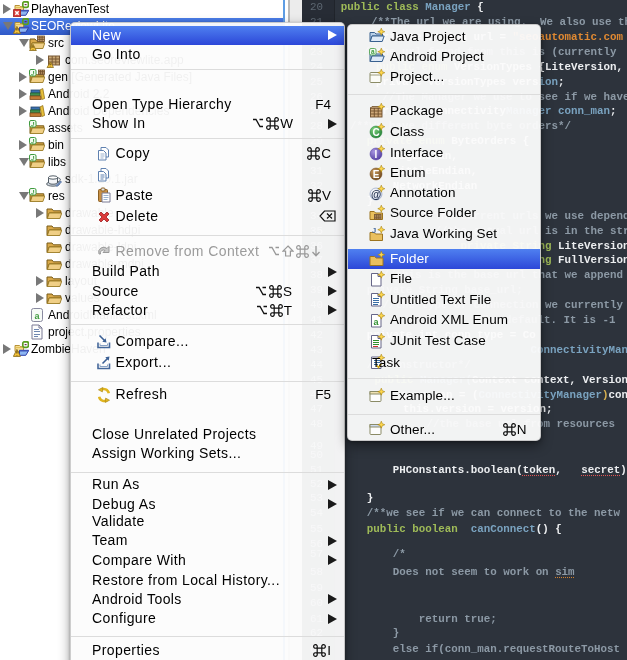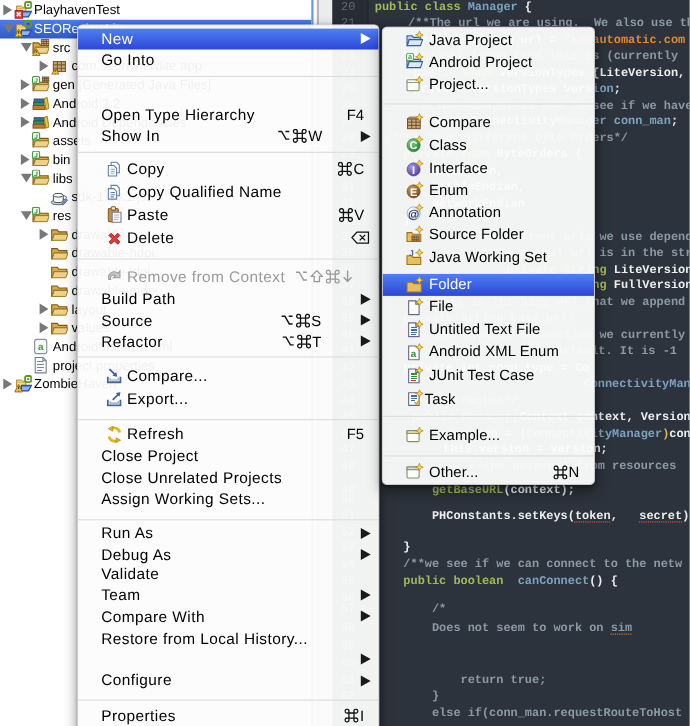--- a/index.html
+++ b/index.html
@@ -103,23 +103,22 @@
 <div class="cl" style="left:340.70px;top:357.7px"><span class="c">    /**constructor*/</span></div>
 <div class="ln lnb" style="top:357.7px">44</div>
 <div class="cl" style="left:342.00px;top:372.6px"><span class="g">     public </span><span class="b">Manager(</span><span class="w">Context context, VersionTypes ve</span></div>
 <div class="ln lnb" style="top:372.6px">45</div>
 <div class="cl" style="left:342.00px;top:387.5px"><span class="w">         conn_man = (</span><span class="b">ConnectivityManager</span><span class="y">)</span><span class="w">context.g</span></div>
 <div class="ln lnb" style="top:387.5px">46</div>
 <div class="cl" style="left:344.50px;top:402.4px"><span class="w">         this.version = version</span><span class="w">;</span></div>
 <div class="ln lnb" style="top:402.4px">47</div>
 <div class="cl" style="left:342.00px;top:417.3px"><span class="c">             //the base url from resources </span></div>
 <div class="ln lnb" style="top:417.3px">48</div>
-<div class="cl" style="left:340.70px;top:439.1px"><span class="g">        getBaseURL</span><span class="w">(context);</span></div>
 <div class="ln lnb" style="top:439.1px">49</div>
-<div class="cl" style="left:340.70px;top:462.9px"><span class="w">        PHConstants.setKeys(</span><span class="w u-red">token</span><span class="w">,   </span><span class="w u-red">secret</span><span class="w">)</span></div>
+<div class="cl" style="left:340.70px;top:462.9px"><span class="w">        PHConstants.boolean(</span><span class="w u-red">token</span><span class="w">,   </span><span class="w u-red">secret</span><span class="w">)</span></div>
 <div class="ln lnb" style="top:462.9px">51</div>
 <div class="cl" style="left:340.70px;top:491.1px"><span class="w">    }</span></div>
 <div class="ln lnb" style="top:491.1px">53</div>
 <div class="cl" style="left:340.70px;top:506.1px"><span class="c">    /**we see if we can connect to the netw</span></div>
 <div class="ln lnb" style="top:506.1px">54</div>
 <div class="cl" style="left:340.70px;top:522.1px"><span class="g">    public boolean </span><span class="b"> canConnect</span><span class="w">() {</span></div>
 <div class="ln lnb" style="top:522.1px">55</div>
 <div class="cl" style="left:340.70px;top:547.1px"><span class="c">        /*</span></div>
 <div class="ln lnb" style="top:547.1px">57</div>
 <div class="cl" style="left:340.70px;top:565.1px"><span class="c">        Does not seem to work on </span><span class="c u-org">sim</span></div>
@@ -337,21 +336,20 @@
 <div class="msc" style="right:13px;top:121.2px"><svg width="13" height="13" viewBox="0 0 13 13" style="vertical-align:-2px">
           <path fill="none" stroke="#111" stroke-width="1.2" d="M4.2 4.2 h4.6 v4.6 h-4.6 z M4.2 4.2 H2.9 A1.8 1.8 0 1 1 4.2 2.9 z M8.8 4.2 V2.9 A1.8 1.8 0 1 1 10.1 4.2 z M8.8 8.8 h1.3 a1.8 1.8 0 1 1 -1.3 1.3 z M4.2 8.8 v1.3 a1.8 1.8 0 1 1 -1.3 -1.3 z"></path>
         </svg>C</div>
 <div class="micon" style="left:25.5px;top:144.0px"><svg width="16" height="16" viewBox="0 0 16 16">
           <g>
             <path d="M5 1.5 h5 l2.5 2.5 v7 h-7.5 z" fill="#fff" stroke="#5f81b0"></path>
             <path d="M2.5 4.5 h5 l2.5 2.5 v7 H2.5 z" fill="#fff" stroke="#5f81b0"></path>
             <path d="M4.5 8 h4 M4.5 10 h4 M4.5 12 h3" stroke="#5f81b0" stroke-width="1"></path>
           </g>
         </svg></div>
-<div class="mi" style="left:45px;top:142.2px">Copy Qualified Name</div>
 <div class="micon" style="left:25.5px;top:164.3px"><svg width="16" height="16" viewBox="0 0 16 16">
           <rect x="2.5" y="2.5" width="9" height="12" rx="1" fill="#c89045" stroke="#8a5f22"></rect>
           <rect x="5" y="1" width="4" height="3" rx="1" fill="#e4e4e4" stroke="#8a5f22"></rect>
           <path d="M6 6 h8 v9 h-8 z" fill="#fff" stroke="#7b7b94"></path>
           <path d="M7.5 8.5 h5 M7.5 10.5 h5 M7.5 12.5 h4" stroke="#9db3cf" stroke-width="1"></path>
         </svg></div>
 <div class="mi" style="left:45px;top:162.5px">Paste</div>
 <div class="msc" style="right:13px;top:162.5px"><svg width="13" height="13" viewBox="0 0 13 13" style="vertical-align:-2px">
           <path fill="none" stroke="#111" stroke-width="1.2" d="M4.2 4.2 h4.6 v4.6 h-4.6 z M4.2 4.2 H2.9 A1.8 1.8 0 1 1 4.2 2.9 z M8.8 4.2 V2.9 A1.8 1.8 0 1 1 10.1 4.2 z M8.8 8.8 h1.3 a1.8 1.8 0 1 1 -1.3 1.3 z M4.2 8.8 v1.3 a1.8 1.8 0 1 1 -1.3 -1.3 z"></path>
         </svg>V</div>
@@ -409,34 +407,34 @@
 <div class="mi" style="left:45px;top:330.2px">Export...</div>
 <div class="msep" style="top:357.8px"></div>
 <div class="micon" style="left:25.5px;top:364.2px"><svg width="16" height="16" viewBox="0 0 16 16">
           <path d="M12.8 6.2 A5 5 0 0 0 4.8 3.0" fill="none" stroke="#e0b520" stroke-width="2.5"></path>
           <path d="M3.2 9.8 A5 5 0 0 0 11.2 13.0" fill="none" stroke="#e0b520" stroke-width="2.5"></path>
           <path d="M6.8 0.4 L6.4 5.0 L2.4 2.8 z" fill="#e0b520" stroke="#9a7a10" stroke-width="0.5"></path>
           <path d="M9.2 15.6 L9.6 11.0 L13.6 13.2 z" fill="#e0b520" stroke="#9a7a10" stroke-width="0.5"></path>
         </svg></div>
 <div class="mi" style="left:45px;top:362.4px">Refresh</div>
 <div class="msc" style="right:13px;top:362.4px">F5</div>
-<div class="mi" style="left:21.5px;top:382.0px">Close Project</div>
 <div class="mi" style="left:21.5px;top:421.2px">Assign Working Sets...</div>
 <div class="mi" style="left:21.5px;top:402.1px">Close Unrelated Projects</div>
 <div class="msep" style="top:448.7px"></div>
 <div class="mi" style="left:21.5px;top:452.3px">Run As</div>
 <div class="marr" style="top:456.6px;border-left-color:#1a1a1a"></div>
 <div class="mi" style="left:21.5px;top:471.9px">Debug As</div>
 <div class="marr" style="top:476.2px;border-left-color:#1a1a1a"></div>
 <div class="mi" style="left:21.5px;top:489.1px">Validate</div>
 <div class="mi" style="left:21.5px;top:508.3px">Team</div>
 <div class="marr" style="top:512.6px;border-left-color:#1a1a1a"></div>
 <div class="mi" style="left:21.5px;top:527.9px">Compare With</div>
 <div class="marr" style="top:532.2px;border-left-color:#1a1a1a"></div>
 <div class="mi" style="left:21.5px;top:547.5px">Restore from Local History...</div>
+<div class="mi" style="left:21.5px;top:567.1px">Android Tools</div>
 <div class="marr" style="top:571.4px;border-left-color:#1a1a1a"></div>
 <div class="mi" style="left:21.5px;top:586.3px">Configure</div>
 <div class="marr" style="top:590.6px;border-left-color:#1a1a1a"></div>
 <div class="msep" style="top:612.8px"></div>
 <div class="mi" style="left:21.5px;top:618.3px">Properties</div>
 <div class="msc" style="right:13px;top:618.3px"><svg width="13" height="13" viewBox="0 0 13 13" style="vertical-align:-2px">
           <path fill="none" stroke="#111" stroke-width="1.2" d="M4.2 4.2 h4.6 v4.6 h-4.6 z M4.2 4.2 H2.9 A1.8 1.8 0 1 1 4.2 2.9 z M8.8 4.2 V2.9 A1.8 1.8 0 1 1 10.1 4.2 z M8.8 8.8 h1.3 a1.8 1.8 0 1 1 -1.3 1.3 z M4.2 8.8 v1.3 a1.8 1.8 0 1 1 -1.3 -1.3 z"></path>
         </svg>I</div>
 </div>
 <div class="menu" id="submenu">
@@ -462,21 +460,21 @@
 <div class="mi" style="left:42px;top:42.6px">Project...</div>
 <div class="msep" style="top:69.7px"></div>
 <div class="micon" style="left:21px;top:78.3px"><svg width="16" height="16" viewBox="0 0 16 16">
           <g stroke="#6e4e2a" stroke-width="0.9">
             <rect x="1.5" y="5" width="11.5" height="9" fill="#cfa878"></rect>
             <path d="M5.3 5 V14 M9.2 5 V14 M1.5 8 H13 M1.5 11 H13"></path>
           </g>
           <path d="M1.5 5 L13 5 L14.5 3.5 L3 3.5 z" fill="#e3c49a" stroke="#6e4e2a" stroke-width="0.8"></path>
           <path d="M12.3 0.2 l1 2.5 2.5 1 -2.5 1 -1 2.5 -1-2.5 -2.5-1 2.5-1 z" fill="#ffd84d" stroke="#a8820a" stroke-width="0.6"></path>
         </svg></div>
-<div class="mi" style="left:42px;top:76.5px">Compare</div>
+<div class="mi" style="left:42px;top:76.5px">Package</div>
 <div class="micon" style="left:21px;top:98.9px"><svg width="16" height="16" viewBox="0 0 16 16">
           <defs>
             <radialGradient id="gc" cx="0.35" cy="0.3" r="0.8">
               <stop offset="0" stop-color="#7fd37f"></stop>
               <stop offset="1" stop-color="#1f7d33"></stop>
             </radialGradient>
           </defs>
           <circle cx="7" cy="9" r="6" fill="url(#gc)" stroke="#1f7d33" stroke-width="0.5"></circle>
           <text x="7" y="12.8" font-family="Liberation Sans" font-size="10" font-weight="bold" fill="#fff" text-anchor="middle">C</text>
           <path d="M12.3 0.2 l1 2.5 2.5 1 -2.5 1 -1 2.5 -1-2.5 -2.5-1 2.5-1 z" fill="#ffd84d" stroke="#a8820a" stroke-width="0.6"></path>
@@ -565,21 +563,21 @@
           <path d="M4.3 13 h4.5" stroke="#cc3333" stroke-width="1" shape-rendering="crispEdges"></path>
           <path d="M12.3 0.2 l1 2.5 2.5 1 -2.5 1 -1 2.5 -1-2.5 -2.5-1 2.5-1 z" fill="#ffd84d" stroke="#a8820a" stroke-width="0.6"></path>
         </svg></div>
 <div class="mi" style="left:42px;top:306.4px">JUnit Test Case</div>
 <div class="micon" style="left:21px;top:329.8px"><svg width="16" height="16" viewBox="0 0 16 16">
           <path d="M2.5 3 h9.5 v11.5 H2.5 z" fill="#fff" stroke="#666688"></path>
           <path d="M4.5 6 h6 M4.5 8 h6 M4.5 10 h4" stroke="#3a6ea5" stroke-width="1" shape-rendering="crispEdges"></path>
           <path d="M8 11.5 l1.6 2 2.6-3.6" stroke="#d7a70a" stroke-width="1.5" fill="none"></path>
           <path d="M12.3 0.2 l1 2.5 2.5 1 -2.5 1 -1 2.5 -1-2.5 -2.5-1 2.5-1 z" fill="#ffd84d" stroke="#a8820a" stroke-width="0.6"></path>
         </svg></div>
-<div class="mi" style="left:38px;top:328.0px">Task</div>
+<div class="mi" style="left:24px;top:328.0px">Task</div>
 <div class="msep" style="top:353.2px"></div>
 <div class="micon" style="left:21px;top:363.5px"><svg width="16" height="16" viewBox="0 0 16 16">
           <rect x="1" y="3.5" width="11" height="10" rx="1" fill="#fdfdfd" stroke="#8b8b66"></rect>
           <rect x="1" y="3.5" width="11" height="2.5" fill="#f1e3b4" stroke="#8b8b66"></rect>
           <path d="M12.3 0.2 l1 2.5 2.5 1 -2.5 1 -1 2.5 -1-2.5 -2.5-1 2.5-1 z" fill="#ffd84d" stroke="#a8820a" stroke-width="0.6"></path>
         </svg></div>
 <div class="mi" style="left:42px;top:361.7px">Example...</div>
 <div class="msep" style="top:389.8px"></div>
 <div class="micon" style="left:21px;top:396.8px"><svg width="16" height="16" viewBox="0 0 16 16">
           <rect x="1" y="3.5" width="11" height="10" rx="1" fill="#fdfdfd" stroke="#8b8b66"></rect>

